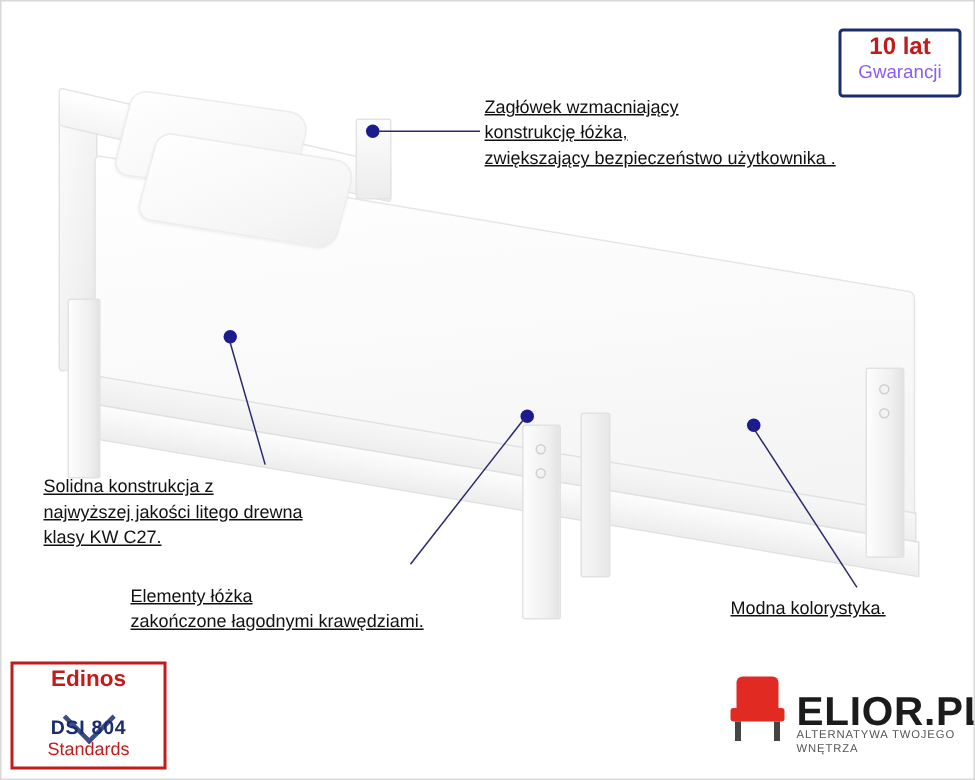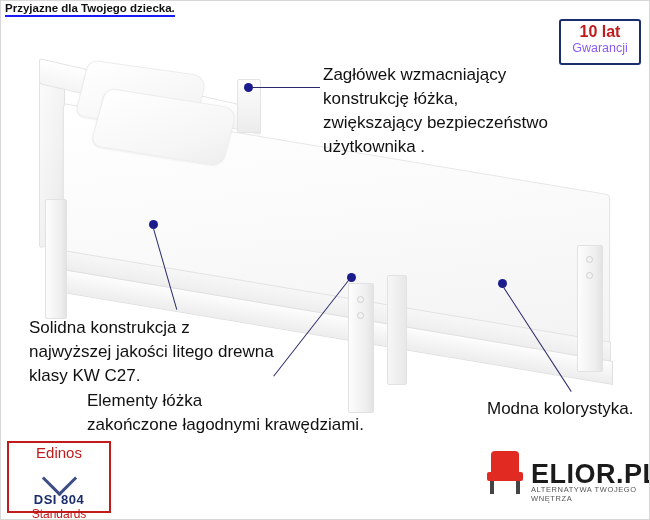--- a/index.html
+++ b/index.html
@@ -192,24 +192,25 @@
     background: #1b1b8f;
   }
   .leader {
     position: absolute;
     height: 0;
     border-top: 1px solid #2a2a6a;
     transform-origin: left center;
   }
   .callout {
     position: absolute;
-    font-size: 17px;
+    font-size: 12px;
     line-height: 1.42;
     color: #111111;
     white-space: pre-line;
+    text-decoration: underline;
   }
 
   
   .warranty-badge {
     position: absolute;
     right: 8px;
     top: 18px;
     width: 82px;
     height: 46px;
     background: #ffffff;
@@ -239,21 +240,21 @@
     bottom: 6px;
     width: 104px;
     height: 72px;
     border: 2px solid #c21b1b;
     box-sizing: border-box;
     text-align: center;
     background: #ffffff;
   }
   .edinos-name {
     font-size: 15px;
-    font-weight: normal;
+    font-weight: bold;
     color: #c21b1b;
     line-height: 17px;
     margin-top: 1px;
   }
   .edinos-dsi {
     font-size: 13px;
     font-weight: bold;
     color: #1a2e6e;
     line-height: 15px;
     letter-spacing: 0.5px;
@@ -340,23 +341,20 @@
     font-size: 7.5px;
     color: #555555;
     letter-spacing: 0.6px;
   }
 </style>
 </head>
 <body>
 
 <div id="root">
 
-  <div class="top-banner">
-    <div class="top-banner-text">Przyjazne dla Twojego dziecka.</div>
-  </div>
 
   <div class="bed-area">
     <div class="headboard-panel"></div>
     <div class="headboard-top"></div>
     <div class="headboard-right"></div>
 
     <div class="mattress"></div>
     <div class="mattress-side"></div>
     <div class="frame-rail"></div>
 
@@ -397,21 +395,21 @@
   <div class="callout" style="left:486px; top:396px; width:160px;">Modna kolorystyka.</div>
 
   <div class="warranty-badge">
     <div class="warranty-top">10 lat</div>
     <div class="warranty-bottom">Gwarancji</div>
   </div>
 
   <div class="edinos-badge">
     <div class="edinos-name">Edinos</div>
     <div class="edinos-check"></div>
-    <div class="edinos-dsi" style="margin-top:31px;">DSI 804</div>
+    <div class="edinos-dsi" style="margin-top:16px;">DSI 804</div>
     <div class="edinos-standards">Standards</div>
   </div>
 
   <div class="elior-logo">
     <div class="elior-chair">
       <div class="chair-back"></div>
       <div class="chair-seat"></div>
       <div class="chair-leg-l"></div>
       <div class="chair-leg-r"></div>
     </div>

